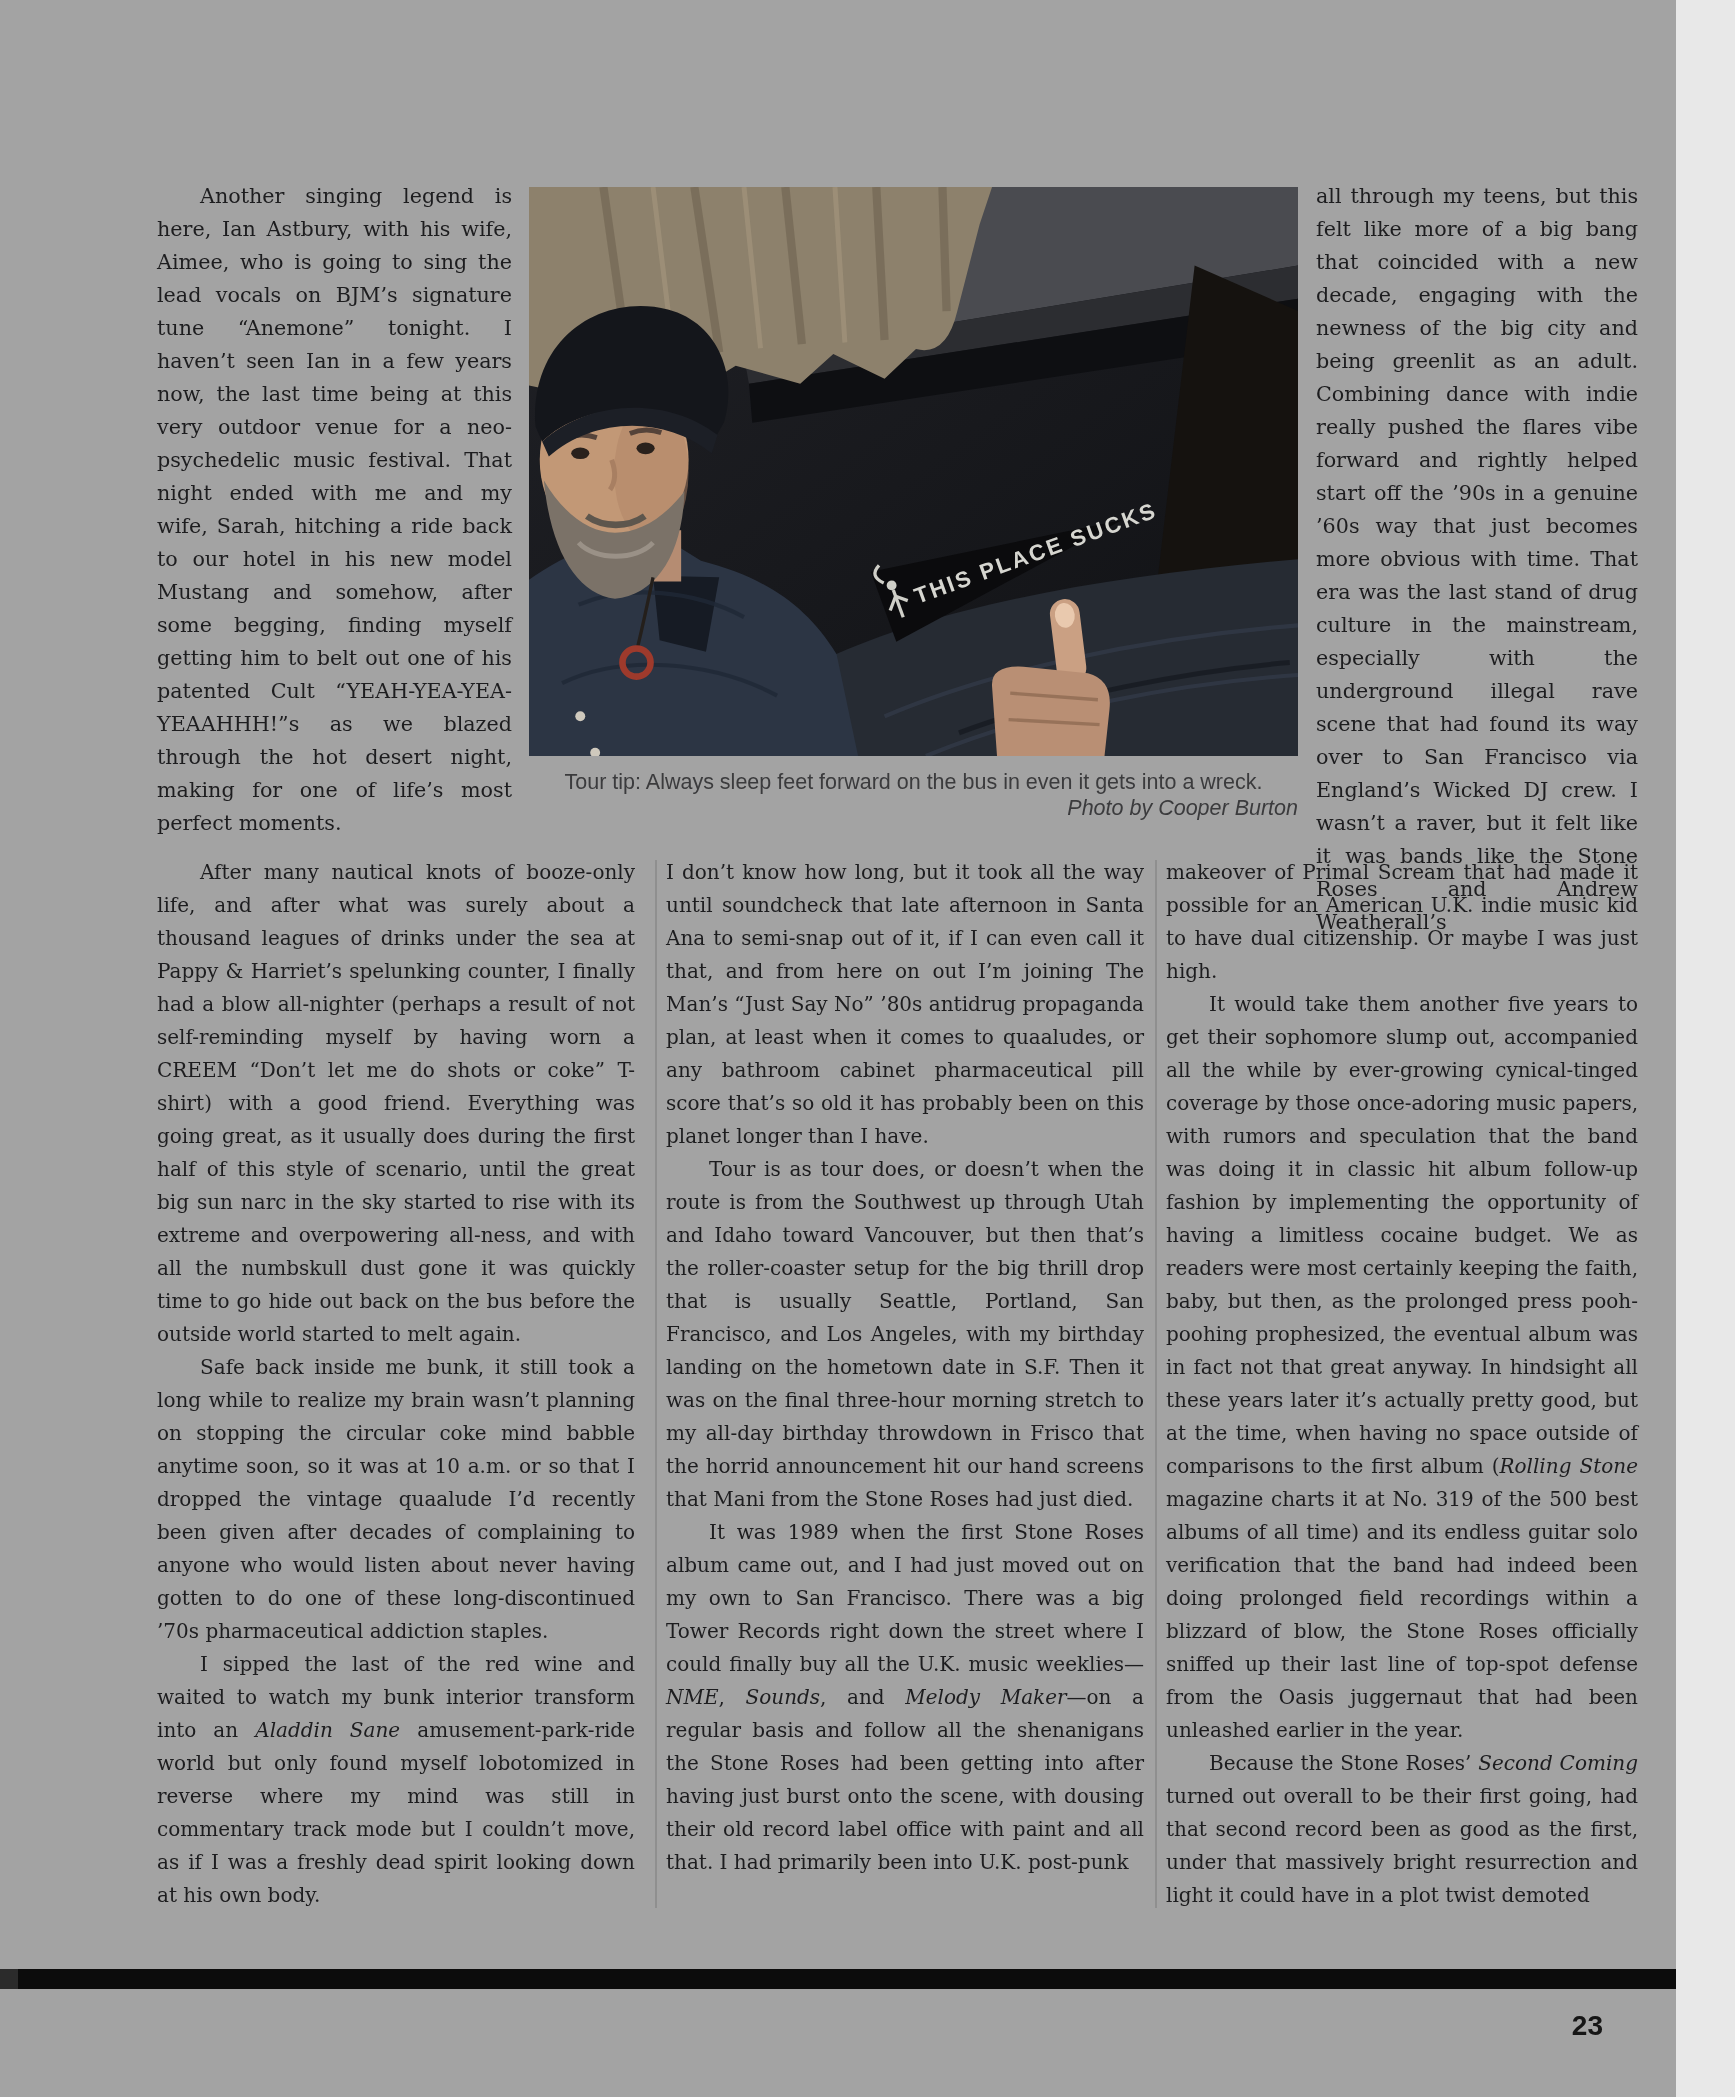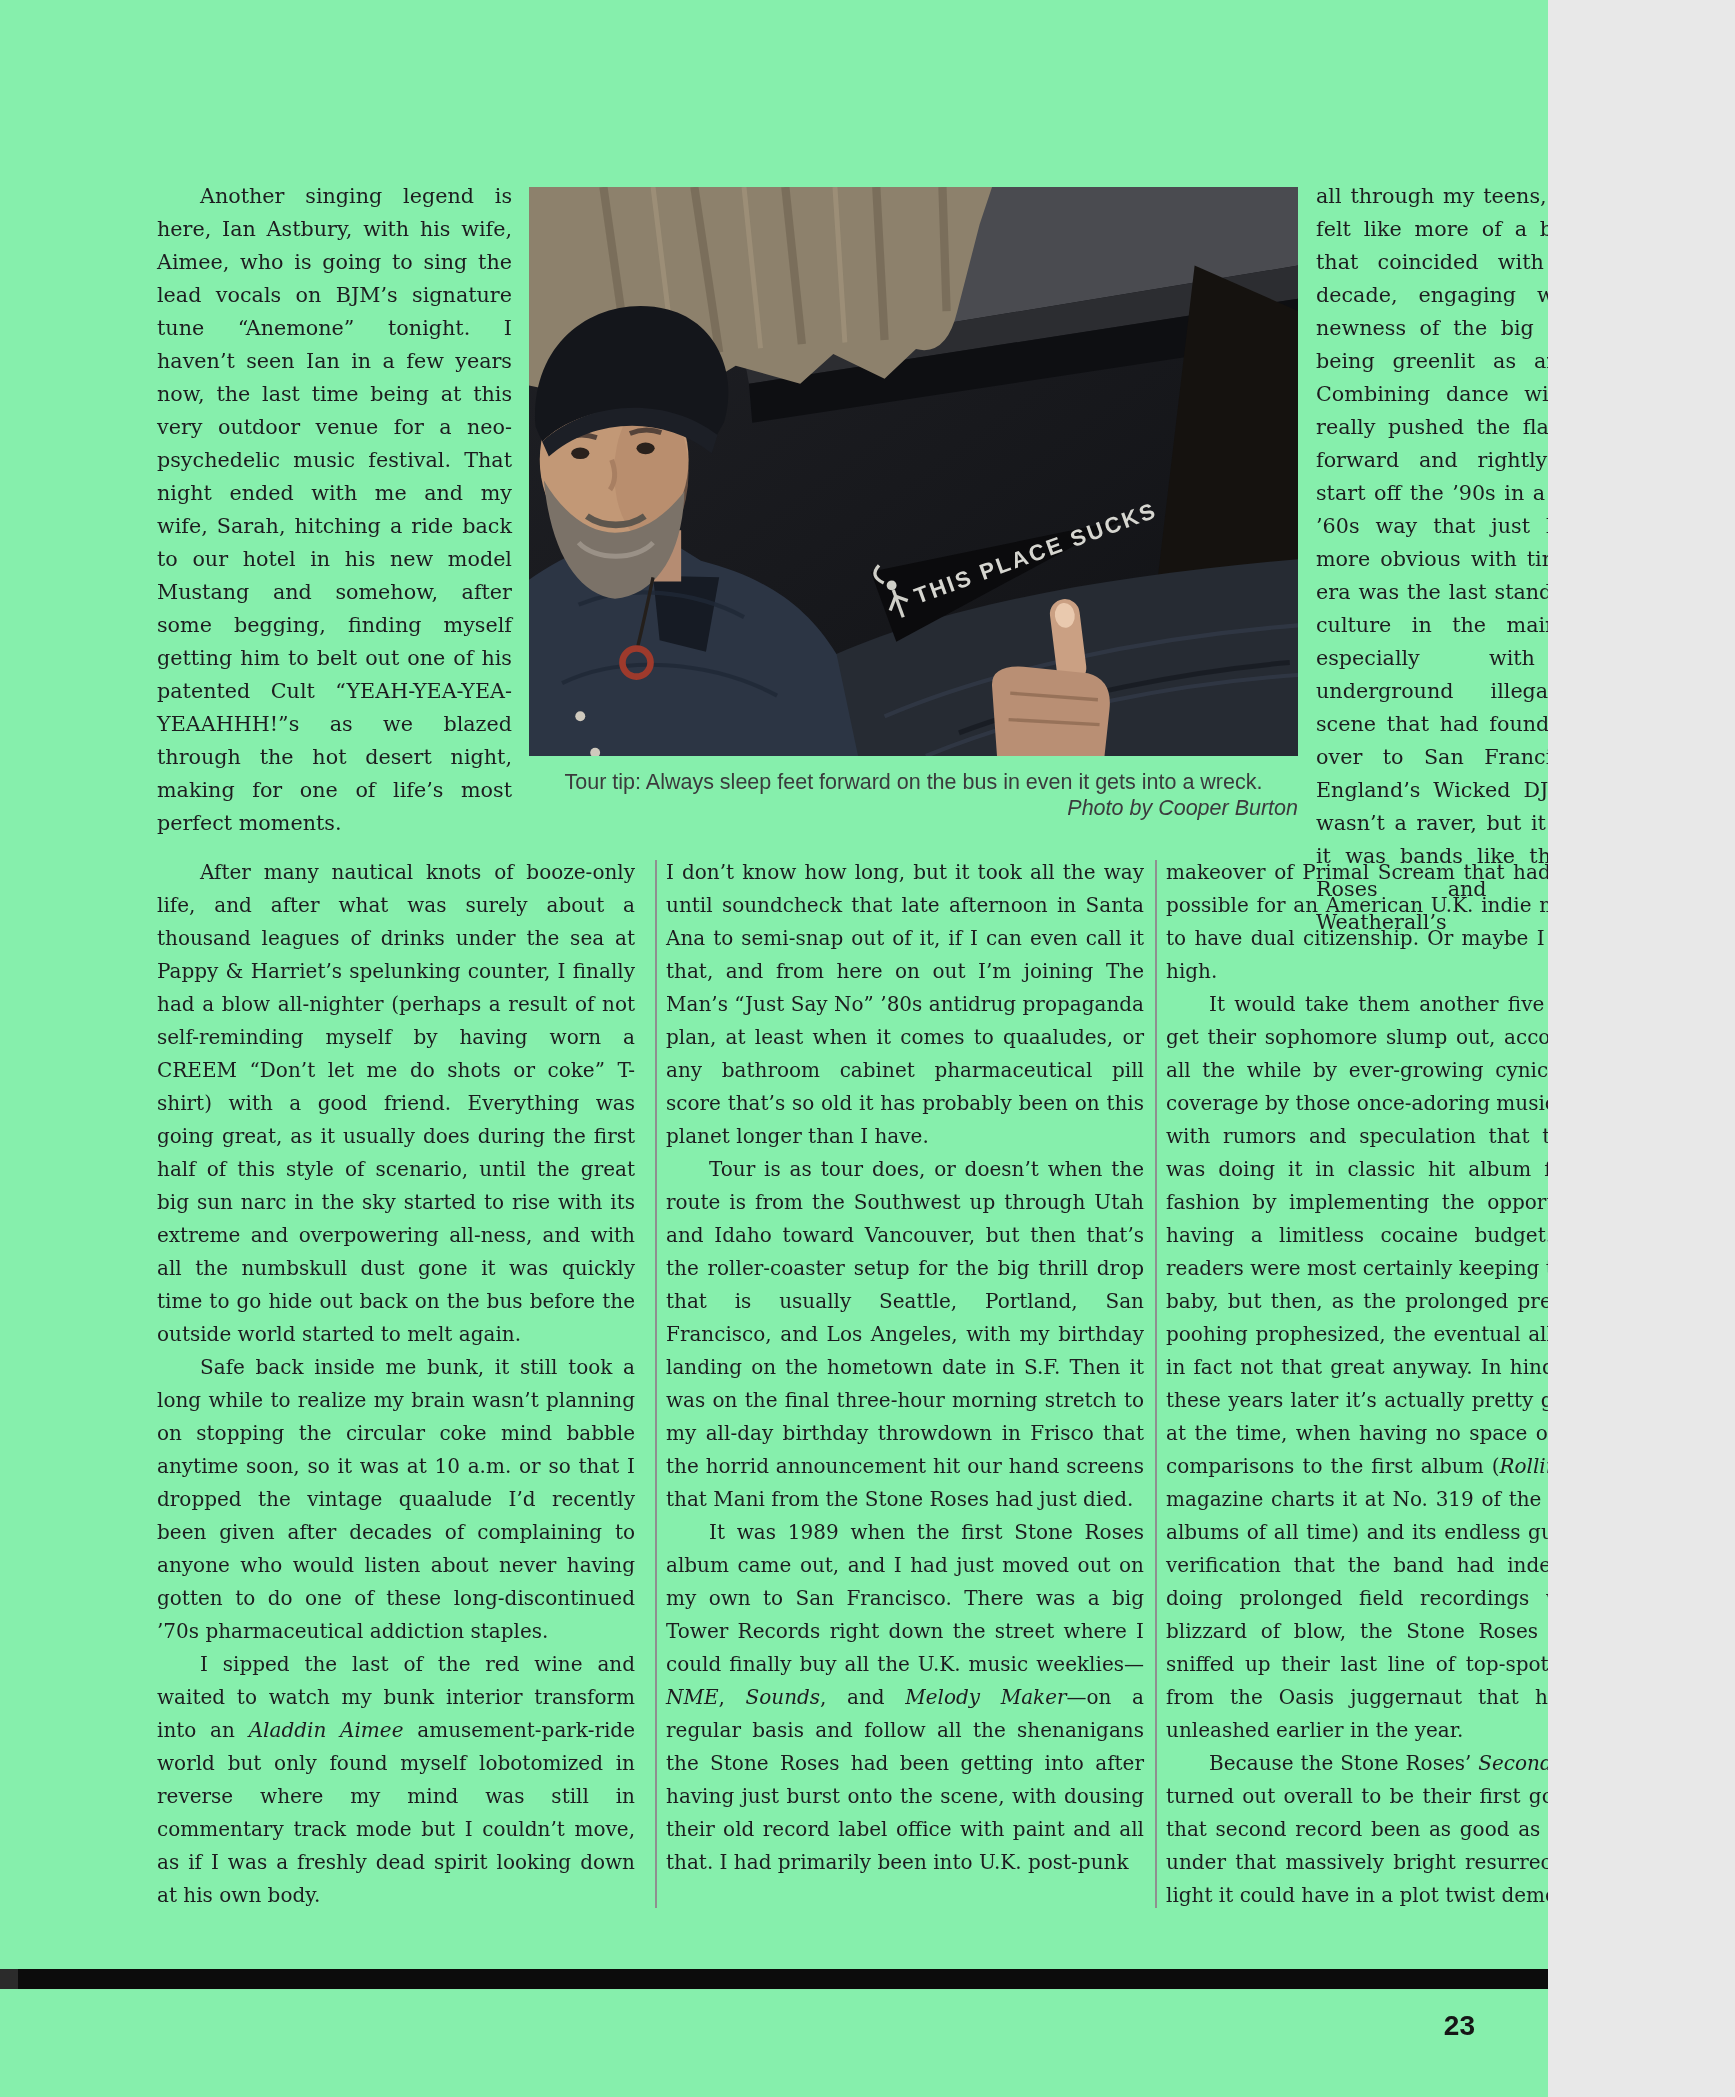--- a/index.html
+++ b/index.html
@@ -1,19 +1,19 @@
 <!DOCTYPE html>
 <html style="font-size:13.2px"><head>
 <meta charset="utf-8">
 <style>
   html,body{margin:0;padding:0;background:#e8e8e8;}
   .page{
     position:relative;
-    width:1548px;height:2098px;
-    background:#86efac;
+    width:1676px;height:2098px;
+    background:#a3a3a3;
     font-family:"DejaVu Serif","Liberation Serif",serif;
     color:#1d1d1f;
     overflow:hidden;
   }
   .col{
     position:absolute;
     font-size:20px;
     line-height:33px;
     text-align:justify;
   }
@@ -130,21 +130,21 @@
     <div class="credit">Photo by Cooper Burton</div>
   </div>
 
   <div class="col topcol" style="left:1316px;top:180px;width:322px;">
     <p class="noindent">all through my teens, but this felt like more of a big bang that coincided with a new decade, engaging with the newness of the big city and being greenlit as an adult. Combining dance with indie really pushed the flares vibe forward and rightly helped start off the ’90s in a genuine ’60s way that just becomes more obvious with time. That era was the last stand of drug culture in the mainstream, especially with the underground illegal rave scene that had found its way over to San Francisco via England’s Wicked DJ crew. I wasn’t a raver, but it felt like it was bands like the Stone Roses and Andrew Weatherall’s</p>
   </div>
 
   <div class="col" style="left:157px;top:856px;width:478px;">
     <p>After many nautical knots of booze-only life, and after what was surely about a thousand leagues of drinks under the sea at Pappy &amp; Harriet’s spelunking counter, I finally had a blow all-nighter (perhaps a result of not self-reminding myself by having worn a CREEM “Don’t let me do shots or coke” T-shirt) with a good friend. Everything was going great, as it usually does during the first half of this style of scenario, until the great big sun narc in the sky started to rise with its extreme and overpowering all-ness, and with all the numbskull dust gone it was quickly time to go hide out back on the bus before the outside world started to melt again.</p>
     <p>Safe back inside me bunk, it still took a long while to realize my brain wasn’t planning on stopping the circular coke mind babble anytime soon, so it was at 10 a.m. or so that I dropped the vintage quaalude I’d recently been given after decades of complaining to anyone who would listen about never having gotten to do one of these long-discontinued ’70s pharmaceutical addiction staples.</p>
-    <p>I sipped the last of the red wine and waited to watch my bunk interior transform into an <i>Aladdin Aimee</i> amusement-park-ride world but only found myself lobotomized in reverse where my mind was still in commentary track mode but I couldn’t move, as if I was a freshly dead spirit looking down at his own body.</p>
+    <p>I sipped the last of the red wine and waited to watch my bunk interior transform into an <i>Aladdin Sane</i> amusement-park-ride world but only found myself lobotomized in reverse where my mind was still in commentary track mode but I couldn’t move, as if I was a freshly dead spirit looking down at his own body.</p>
   </div>
 
   <div class="divider" style="left:655px;"></div>
 
   <div class="col" style="left:666px;top:856px;width:478px;">
     <p class="noindent">I don’t know how long, but it took all the way until soundcheck that late afternoon in Santa Ana to semi-snap out of it, if I can even call it that, and from here on out I’m joining The Man’s “Just Say No” ’80s antidrug propaganda plan, at least when it comes to quaaludes, or any bathroom cabinet pharmaceutical pill score that’s so old it has probably been on this planet longer than I have.</p>
     <p>Tour is as tour does, or doesn’t when the route is from the Southwest up through Utah and Idaho toward Vancouver, but then that’s the roller-coaster setup for the big thrill drop that is usually Seattle, Portland, San Francisco, and Los Angeles, with my birthday landing on the hometown date in S.F. Then it was on the final three-hour morning stretch to my all-day birthday throwdown in Frisco that the horrid announcement hit our hand screens that Mani from the Stone Roses had just died.</p>
     <p>It was 1989 when the first Stone Roses album came out, and I had just moved out on my own to San Francisco. There was a big Tower Records right down the street where I could finally buy all the U.K. music weeklies—<i>NME</i>, <i>Sounds</i>, and <i>Melody Maker</i>—on a regular basis and follow all the shenanigans the Stone Roses had been getting into after having just burst onto the scene, with dousing their old record label office with paint and all that. I had primarily been into U.K. post-punk</p>
   </div>
 

